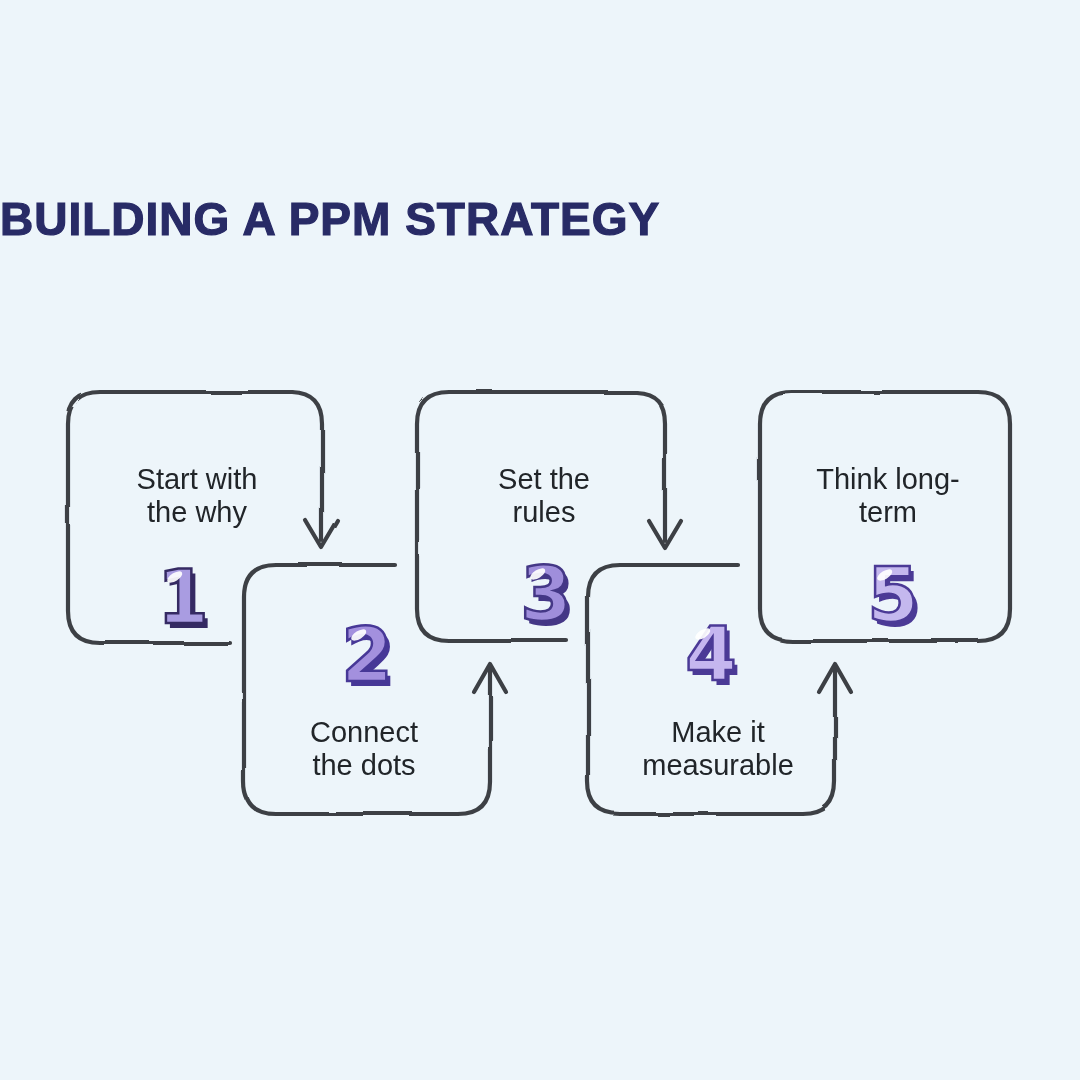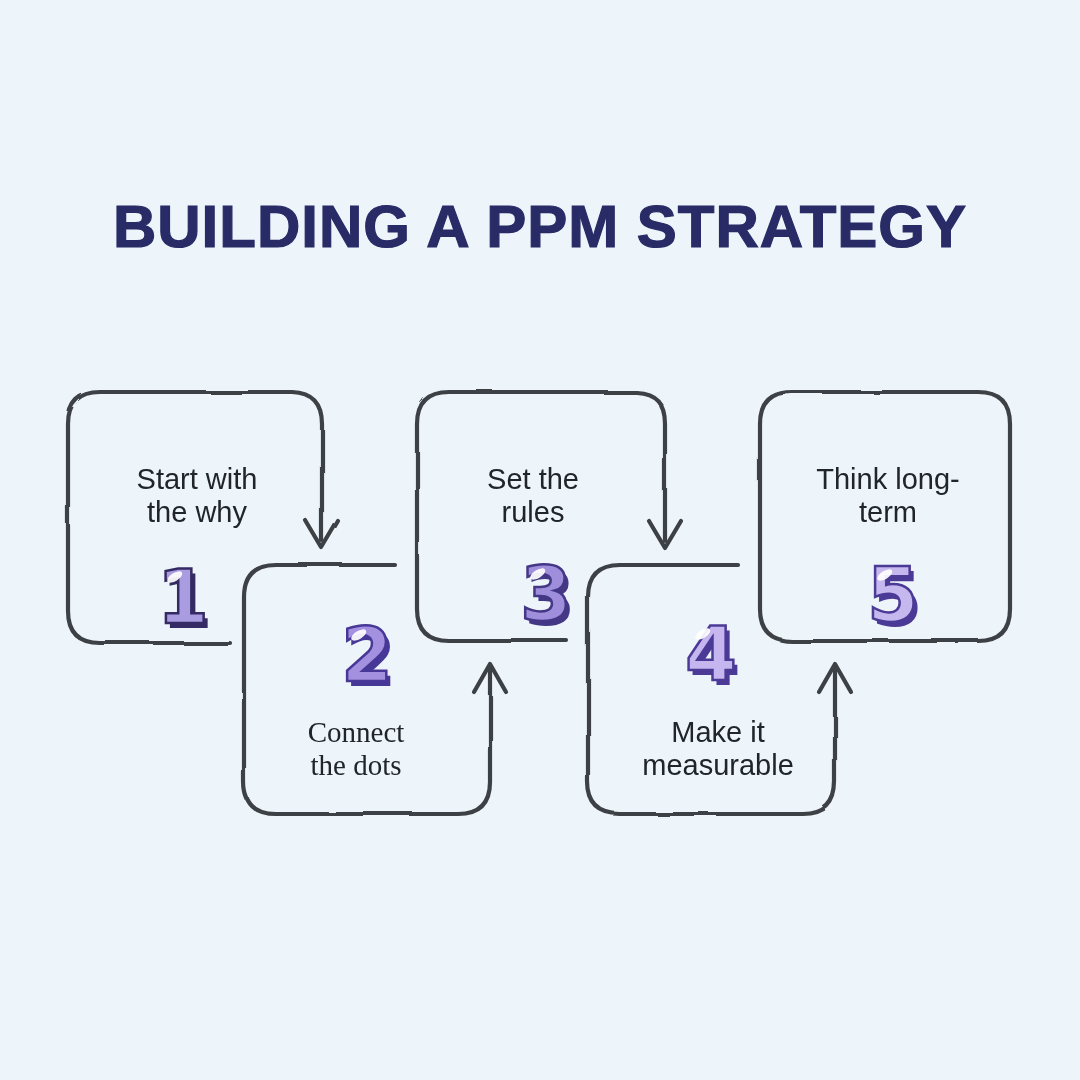--- a/index.html
+++ b/index.html
@@ -15,22 +15,22 @@
     width: 1080px;
     height: 1080px;
     background: var(--bg);
     overflow: hidden;
     font-family: "Liberation Sans", sans-serif;
   }
   .title {
     position: absolute;
     left: 0; right: 0;
     top: 192px;
-    text-align: center;
-    font-size: 60px;
+    text-align: left;
+    font-size: 46px;
     font-weight: 800;
     letter-spacing: 1px;
     color: var(--title);
     -webkit-text-stroke: 1.2px var(--title);
   }
   .diagram-svg {
     position: absolute;
     left: 0; top: 0;
     width: 1080px; height: 1080px;
   }
@@ -66,22 +66,22 @@
     top: 13px;
     left: 9px;
     width: 17px;
     height: 8px;
     border-radius: 50%;
     background: rgba(255,255,255,0.92);
     transform: rotate(-32deg);
   }
   
   .pos-l1 { left: 197px; top: 463px; }
-  .pos-l2 { left: 356px; top: 716px; font-family: Liberation Serif, serif; }
-  .pos-l3 { left: 533px; top: 463px; }
+  .pos-l2 { left: 364px; top: 716px; }
+  .pos-l3 { left: 544px; top: 463px; }
   .pos-l4 { left: 718px; top: 716px; }
   .pos-l5 { left: 888px; top: 463px; }
   
   .pos-n1 { left: 183px; top: 560px; }
   .pos-n2 { left: 367px; top: 618px; }
   .pos-n3 { left: 546px; top: 557px; }
   .pos-n4 { left: 711px; top: 617px; }
   .pos-n5 { left: 893px; top: 558px; }
 </style>
 </head>

